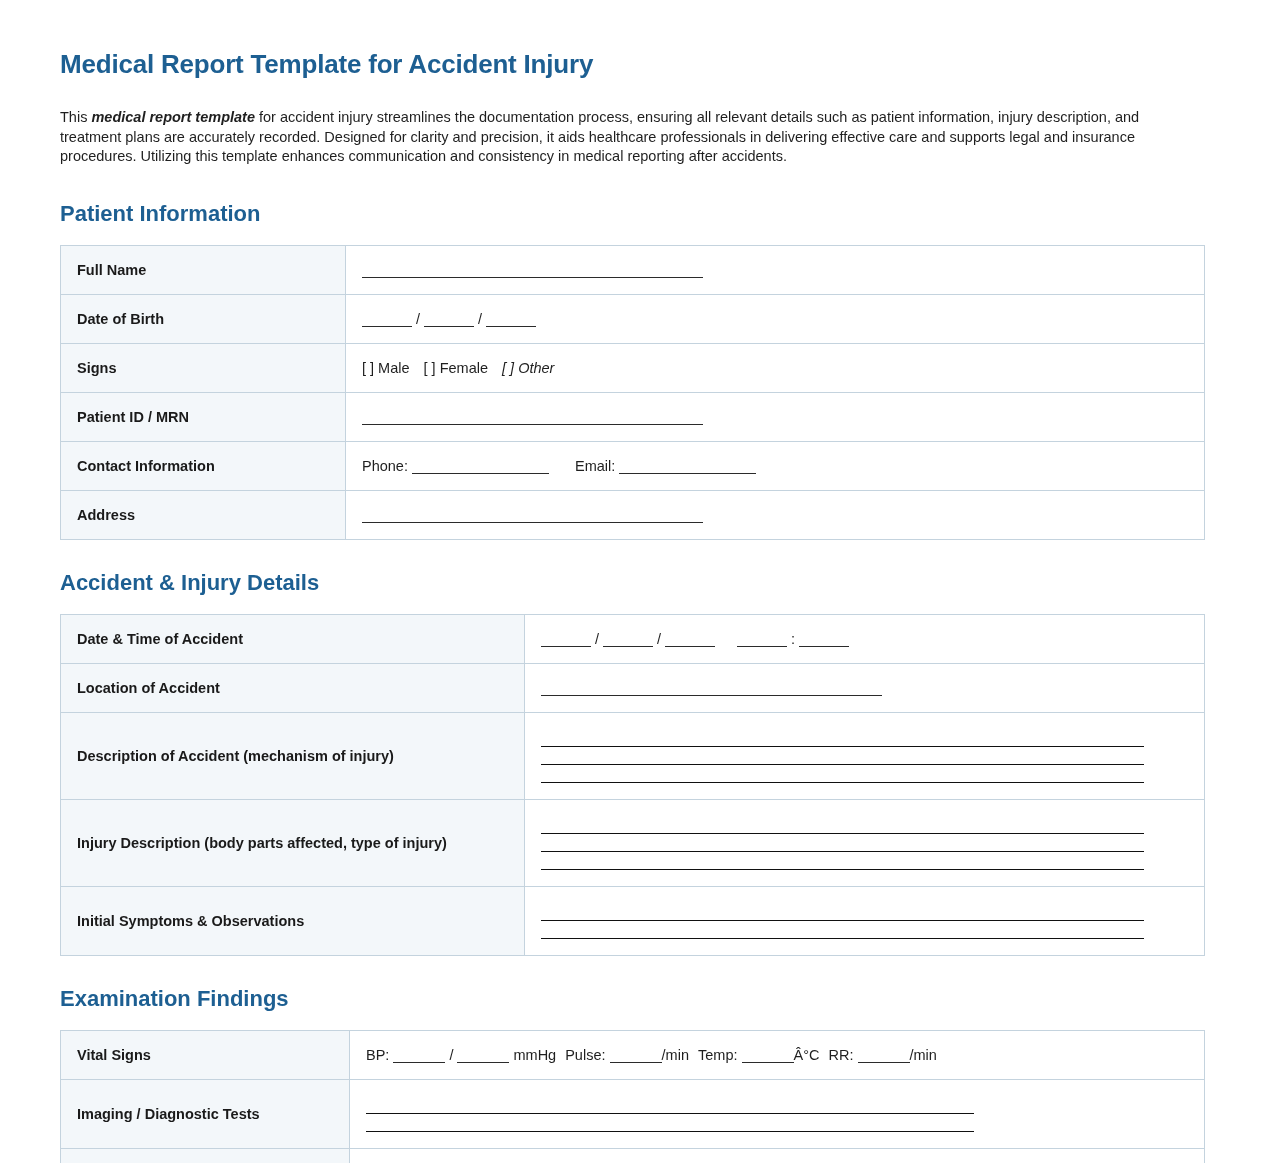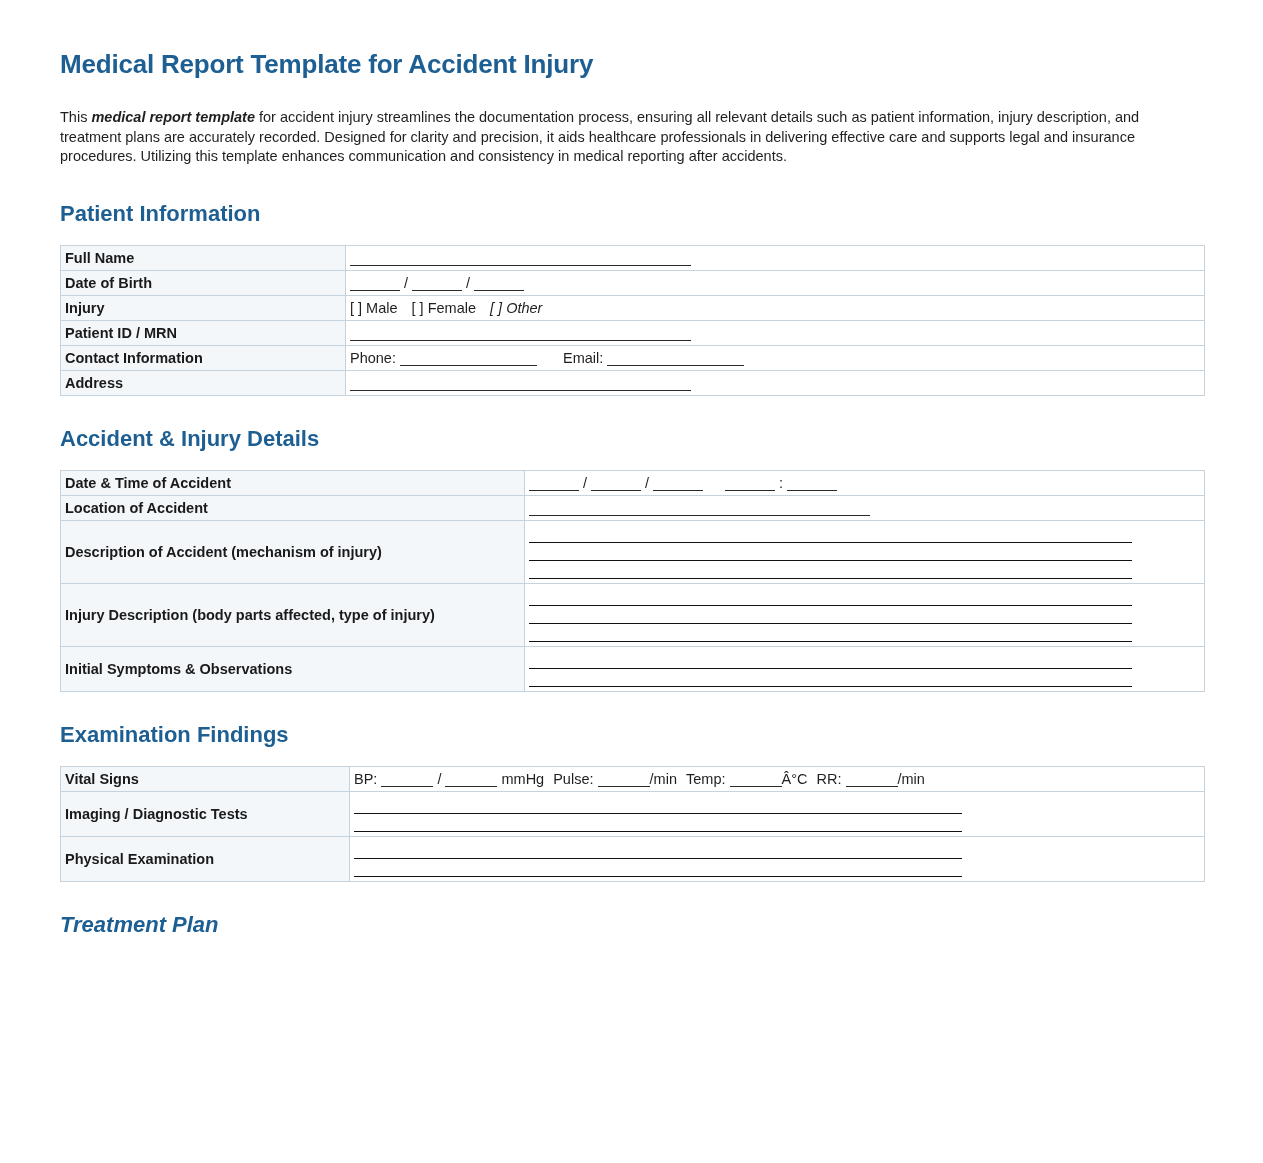--- a/index.html
+++ b/index.html
@@ -46,21 +46,21 @@
 
   table.form {
     border-collapse: collapse;
     width: 1144px;
     table-layout: fixed;
     border: 1px solid #b9cbd9;
   }
   table.form td {
     border: 1px solid #c4d3de;
     vertical-align: middle;
-    padding: 4px;
+    padding: 16px;
   }
   td.lbl {
     background: #f3f7fa;
     font-size: 14.5px;
     font-weight: bold;
     color: #1a1a1a;
     padding: 9px 0 9px 11px;
   }
   td.val {
     background: #ffffff;
@@ -116,21 +116,21 @@
             <span class="ul w-long"></span>
           </td>
         </tr>
         <tr>
           <td class="lbl">Date of Birth</td>
           <td class="val nowrap">
             <span class="ul w-seg"></span><span class="sep">/</span><span class="ul w-seg"></span><span class="sep">/</span><span class="ul w-seg"></span>
           </td>
         </tr>
         <tr>
-          <td class="lbl">Injury</td>
+          <td class="lbl">Signs</td>
           <td class="val">
             <span class="chk">[ ] Male</span><span class="chk">[ ] Female</span><span class="chk">[ ] Other</span>
           </td>
         </tr>
         <tr>
           <td class="lbl">Patient ID / MRN</td>
           <td class="val">
             <span class="ul w-long"></span>
           </td>
         </tr>

